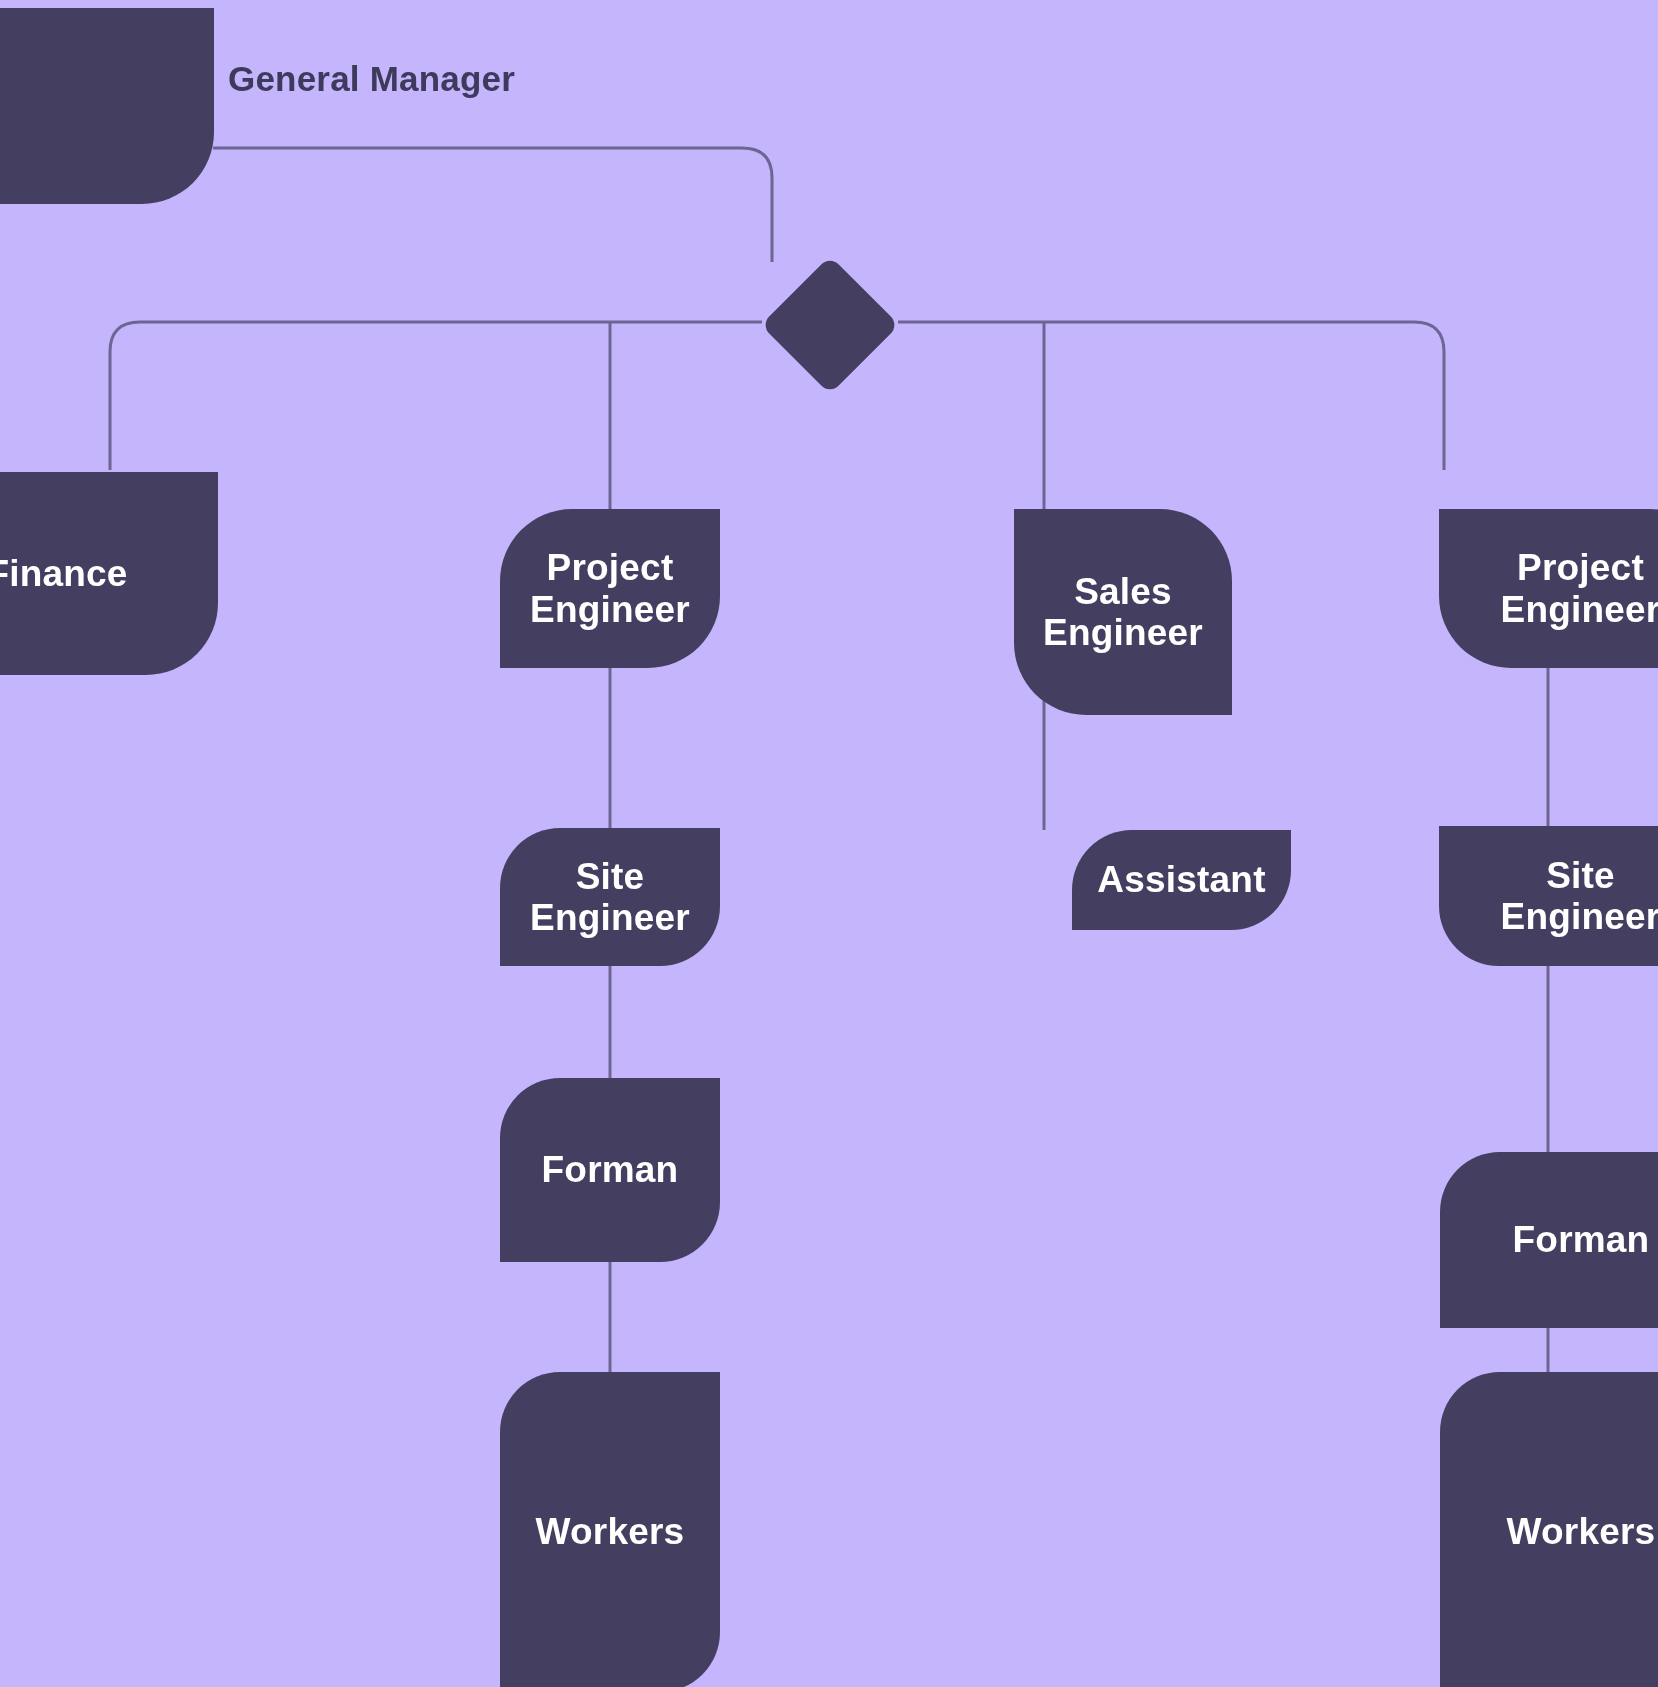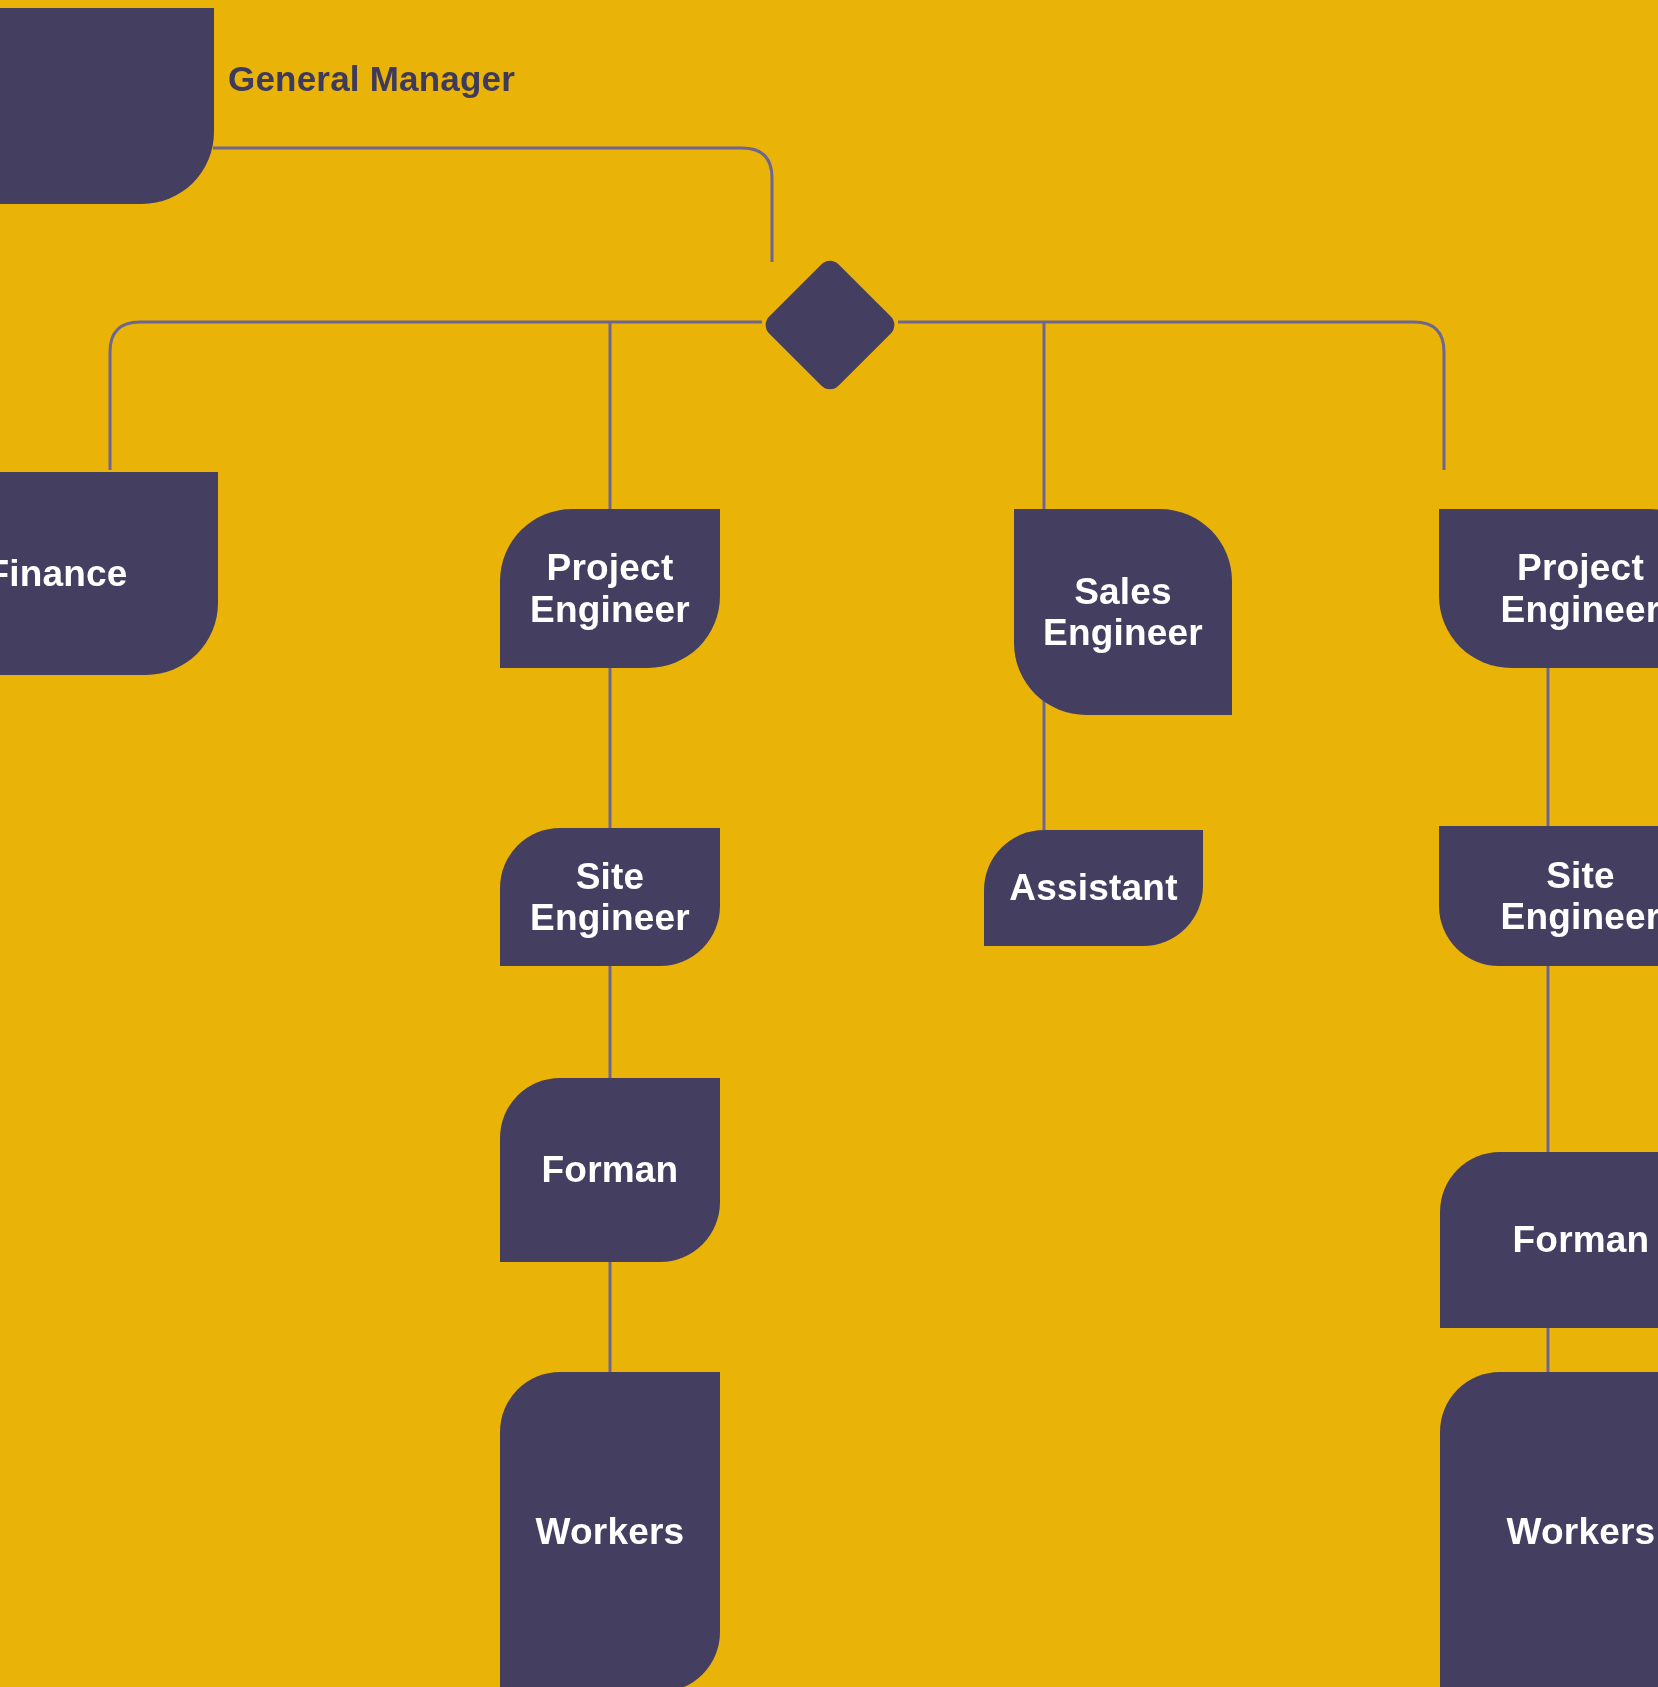--- a/index.html
+++ b/index.html
@@ -8,21 +8,21 @@
     padding: 0;
     background: #000000;
   }
   body {
     font-family: "Liberation Sans", sans-serif;
   }
   #stage {
     position: relative;
     width: 1658px;
     height: 1687px;
-    background: #eab308;
+    background: #c4b5fd;
     overflow: hidden;
   }
   #wires {
     position: absolute;
     left: 0;
     top: 0;
     width: 1658px;
     height: 1687px;
     pointer-events: none;
   }
@@ -108,21 +108,21 @@
 
   <div class="node r-tr-bl" style="left:1014px; top:509px; width:218px; height:206px;">Sales
 Engineer</div>
 
   <div class="node r-tr-bl" style="left:1439px; top:509px; width:283px; height:159px;">Project
 Engineer</div>
 
   <div class="node r-tl-br-sm" style="left:500px; top:828px; width:220px; height:138px;">Site
 Engineer</div>
 
-  <div class="node r-tl-br-sm" style="left:984px; top:830px; width:219px; height:116px;">Assistant</div>
+  <div class="node r-tl-br-sm" style="left:1072px; top:830px; width:219px; height:100px;">Assistant</div>
 
   <div class="node r-tr-bl-sm" style="left:1439px; top:826px; width:283px; height:140px;">Site
 Engineer</div>
 
   <div class="node r-tl-br-sm" style="left:500px; top:1078px; width:220px; height:184px;">Forman</div>
 
   <div class="node r-tl-br-sm" style="left:1440px; top:1152px; width:282px; height:176px;">Forman</div>
 
   <div class="node r-tl-br-sm" style="left:500px; top:1372px; width:220px; height:320px;">Workers</div>
 

